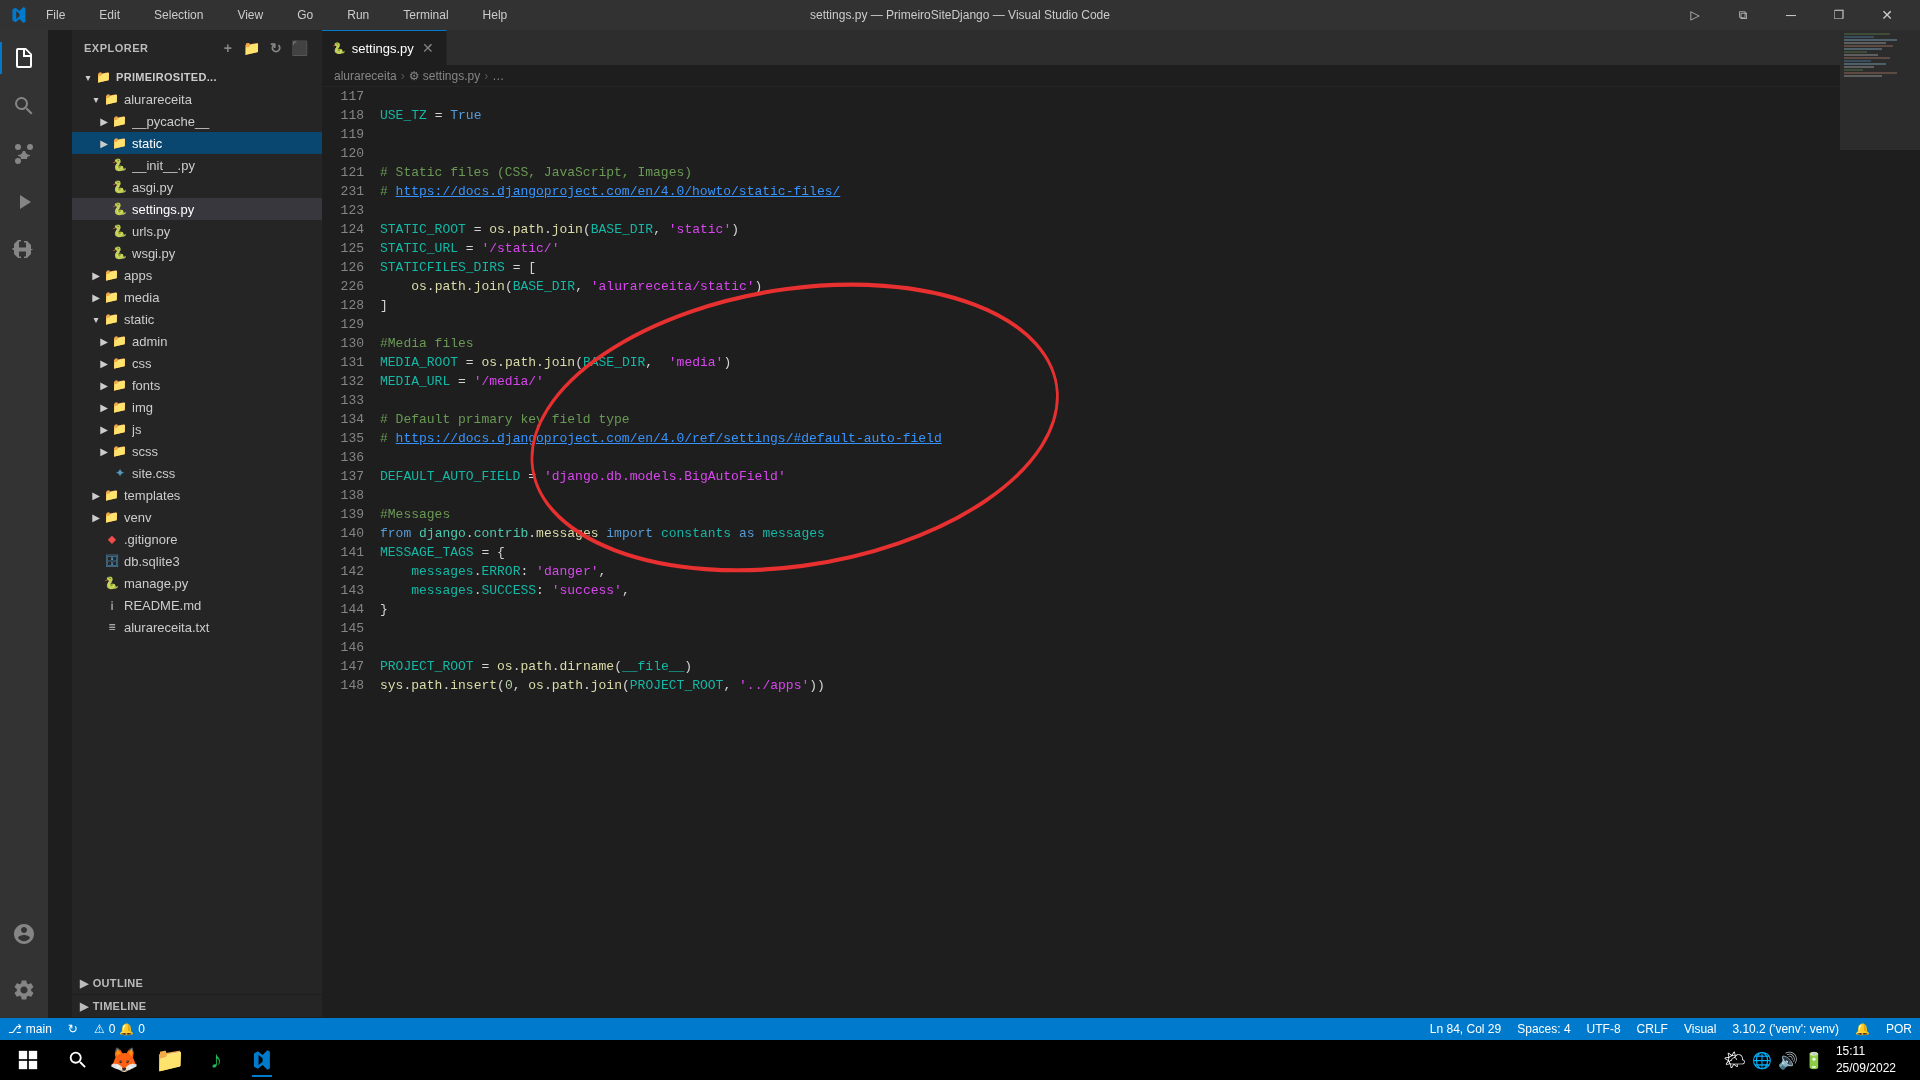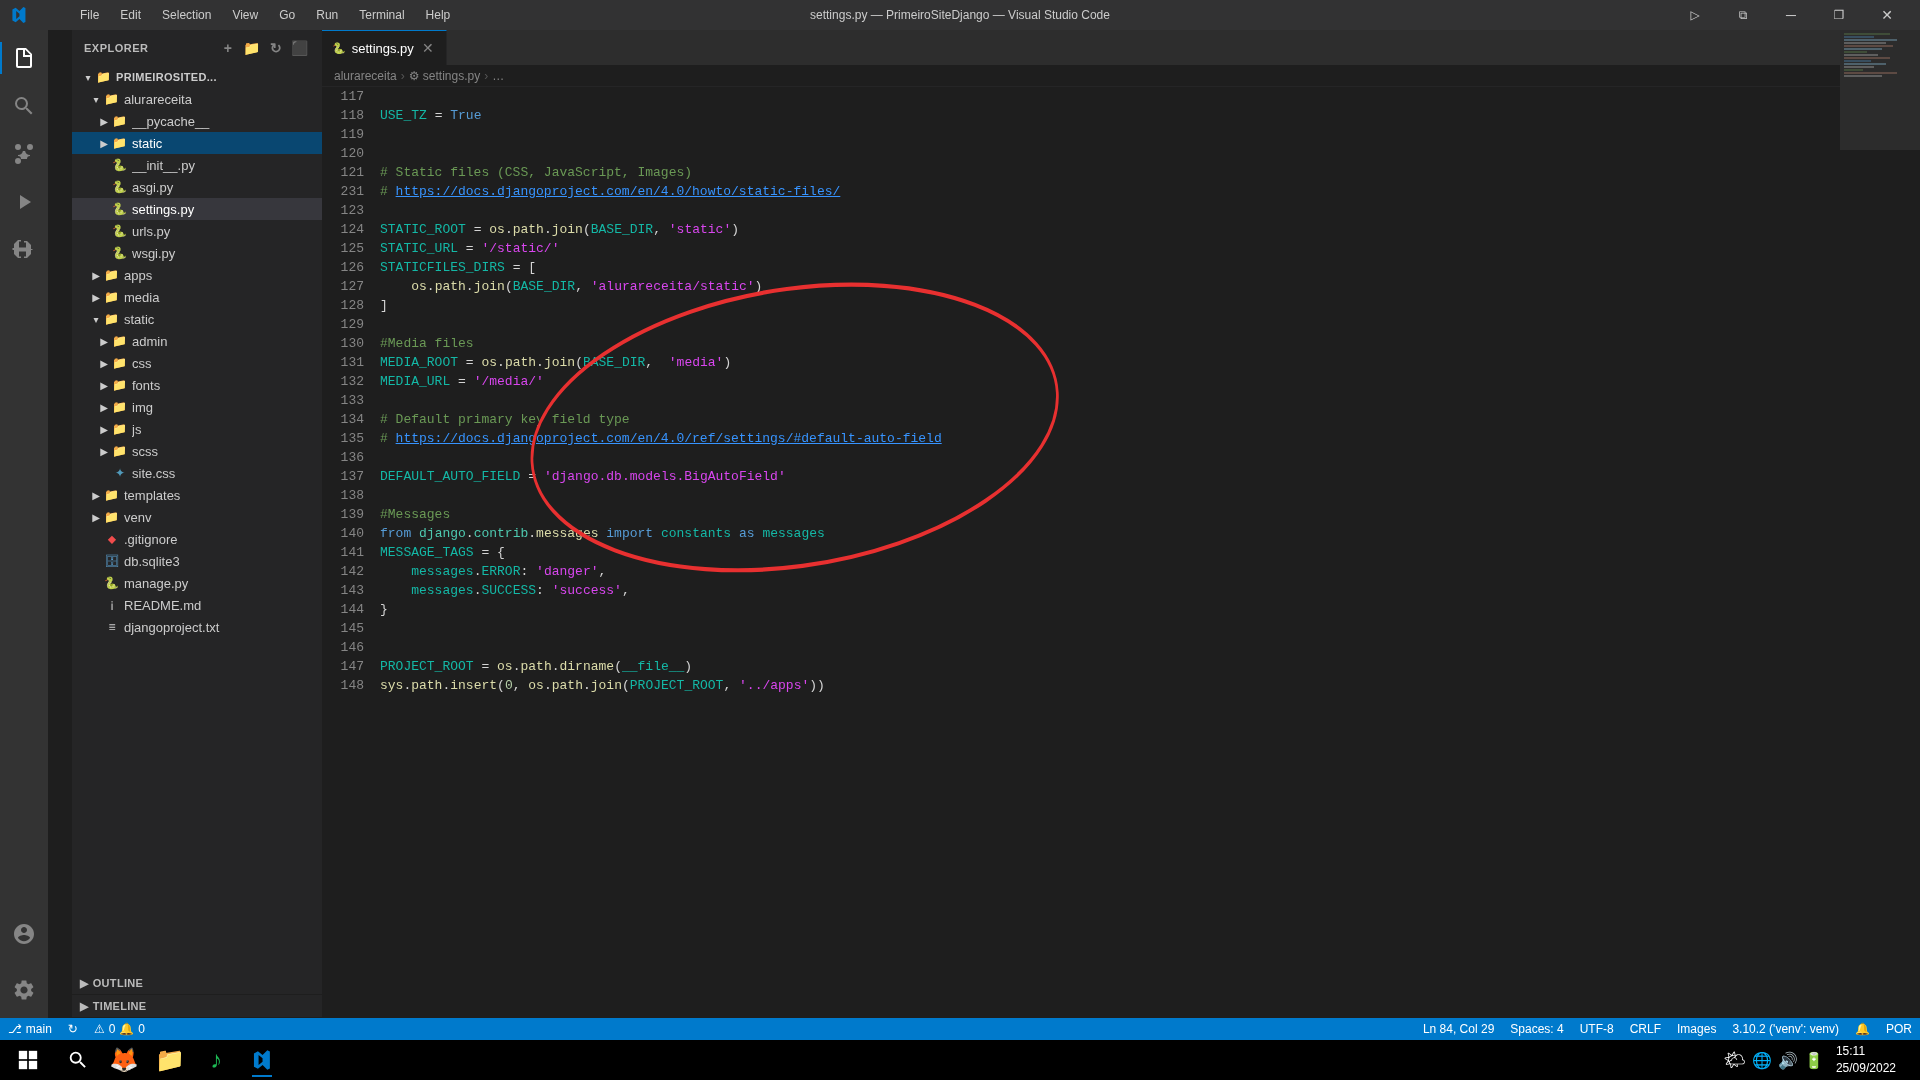--- a/index.html
+++ b/index.html
@@ -30,22 +30,21 @@
       display: flex;
       align-items: center;
       gap: 10px;
     }
     .titlebar-logo {
       width: 18px;
       height: 18px;
     }
     .titlebar-menu {
       display: flex;
-      gap: 5px;
-      margin-left: 34px;
+      gap: 18px;
     }
     .titlebar-menu-item {
       padding: 2px 8px;
       color: #cccccc;
       font-size: 12px;
       cursor: pointer;
     }
     .titlebar-center {
       color: #cccccc;
       font-size: 12px;
@@ -681,21 +680,21 @@
 
       <div class="tree-item indent2">
         <div class="tree-arrow" style="visibility:hidden;">▶</div>
         <div class="tree-icon" style="color:#cccccc;">ℹ</div>
         <div class="tree-label">README.md</div>
       </div>
 
       <div class="tree-item indent2">
         <div class="tree-arrow" style="visibility:hidden;">▶</div>
         <div class="tree-icon" style="color:#cccccc;">≡</div>
-        <div class="tree-label">djangoproject.txt</div>
+        <div class="tree-label">alurareceita.txt</div>
       </div>
 
     </div>
 
     <div class="sidebar-section">
       <div class="sidebar-section-header">
         <span style="margin-right:4px;">▶</span>
         <span>OUTLINE</span>
       </div>
     </div>
@@ -731,21 +730,21 @@
         <div>117</div>
         <div>118</div>
         <div>119</div>
         <div>120</div>
         <div>121</div>
         <div>231</div>
         <div>123</div>
         <div>124</div>
         <div>125</div>
         <div>126</div>
-        <div>127</div>
+        <div>226</div>
         <div>128</div>
         <div>129</div>
         <div>130</div>
         <div>131</div>
         <div>132</div>
         <div>133</div>
         <div>134</div>
         <div>135</div>
         <div>136</div>
         <div>137</div>
@@ -825,21 +824,21 @@
     <div class="status-item">
       <span>Spaces: 4</span>
     </div>
     <div class="status-item">
       <span>UTF-8</span>
     </div>
     <div class="status-item">
       <span>CRLF</span>
     </div>
     <div class="status-item">
-      <span>Images</span>
+      <span>Visual</span>
     </div>
     <div class="status-item">
       <span>3.10.2 ('venv': venv)</span>
     </div>
     <div class="status-item">
       <span>🔔</span>
     </div>
     <div class="status-item">
       <span>POR</span>
     </div>

